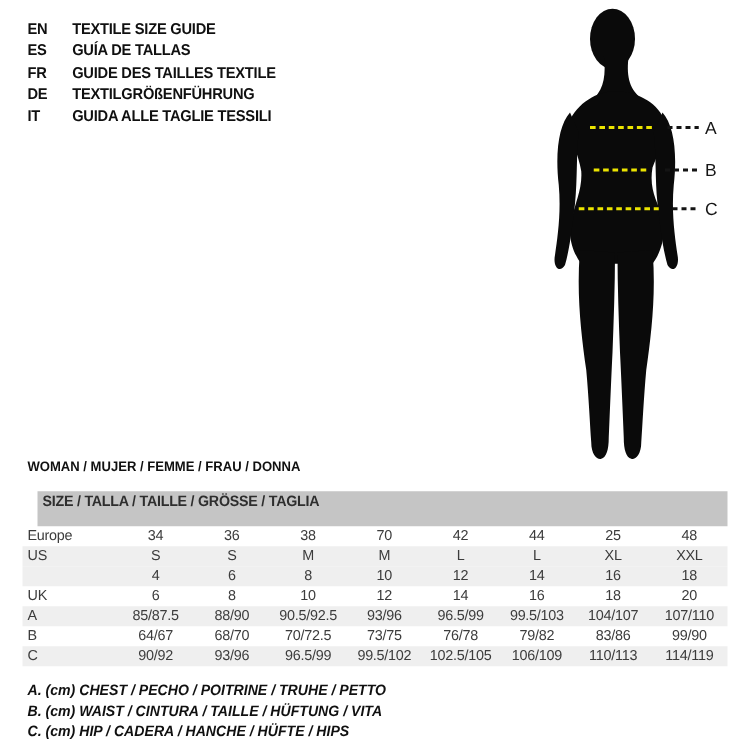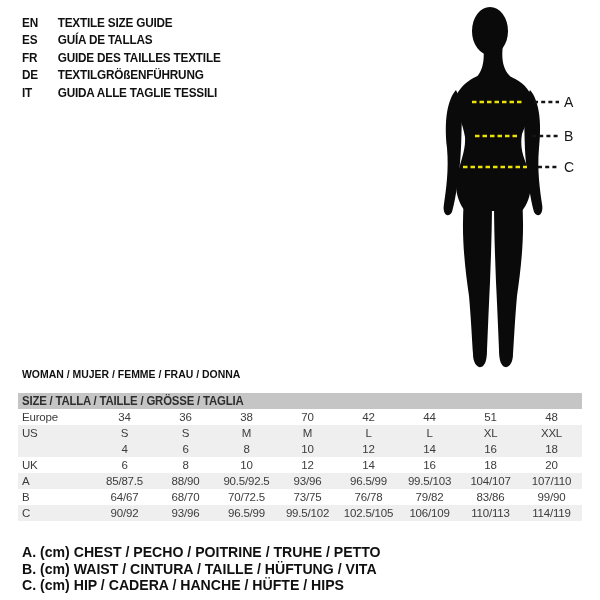--- a/index.html
+++ b/index.html
@@ -33,28 +33,28 @@
   .figure svg{display:block;width:180px;height:380px;}
   .sil{fill:var(--sil-color);}
   .dashY{stroke:var(--dash-yellow);stroke-width:2.4;stroke-dasharray:4.5 3;fill:none;}
   .dashB{stroke:var(--dash-black);stroke-width:2.4;stroke-dasharray:4 3.2;fill:none;}
   .marker{font-family:"Liberation Sans", sans-serif;font-size:14px;fill:#151515;}
   
   .section-title{position:absolute;left:22px;top:368px;font-size:11px;font-weight:bold;}
   .section-title span{display:inline-block;transform:scaleX(0.95);transform-origin:0 50%;white-space:nowrap;}
   
   .size-table{position:absolute;left:18px;top:393px;width:564px;font-size:11.5px;color:var(--table-ink);letter-spacing:-0.2px;}
-  .thead{height:16px;line-height:16px;background:var(--header-bg);padding-left:4px;font-size:12px;color:#2e2e2e;font-weight:600;}
+  .thead{height:28px;line-height:16px;background:var(--header-bg);padding-left:4px;font-size:12px;color:#2e2e2e;font-weight:600;margin-left:12px;}
   .thead span{display:inline-block;transform:scaleX(0.95);transform-origin:0 50%;white-space:nowrap;}
   .trow{display:flex;height:16px;line-height:16px;}
   .trow.shaded{background:var(--shade-bg);}
   .tlabel{flex:0 0 76px;padding-left:4px;text-align:left;}
   .tcell{flex:1 1 0;text-align:center;white-space:nowrap;}
   
-  .legend{position:absolute;left:22px;top:544px;font-size:15px;font-weight:bold;line-height:16.5px;}
+  .legend{position:absolute;left:22px;top:544px;font-size:12px;font-weight:bold;line-height:16.5px;font-style:italic;}
   .legend-line{transform:scaleX(0.94);transform-origin:0 50%;white-space:nowrap;}
 </style>
 </head>
 <body>
 
 <div class="langs">
   <div class="lang-row">
     <span class="lang-code">EN</span>
     <span class="lang-label">TEXTILE SIZE GUIDE</span>
   </div>
@@ -121,21 +121,21 @@
   </div>
   <div>
       <div class="trow">
         <div class="tlabel">Europe</div>
         <div class="tcell">34</div>
         <div class="tcell">36</div>
         <div class="tcell">38</div>
         <div class="tcell">70</div>
         <div class="tcell">42</div>
         <div class="tcell">44</div>
-        <div class="tcell">51</div>
+        <div class="tcell">25</div>
         <div class="tcell">48</div>
       </div>
       <div class="trow shaded">
         <div class="tlabel">US</div>
         <div class="tcell">S</div>
         <div class="tcell">S</div>
         <div class="tcell">M</div>
         <div class="tcell">M</div>
         <div class="tcell">L</div>
         <div class="tcell">L</div>

